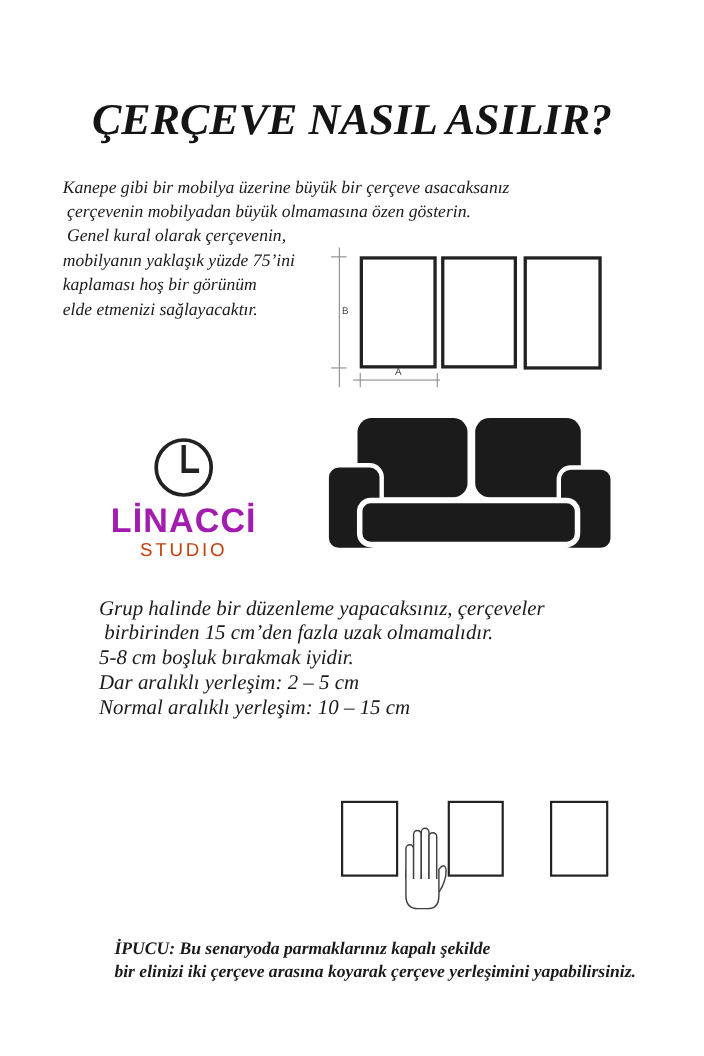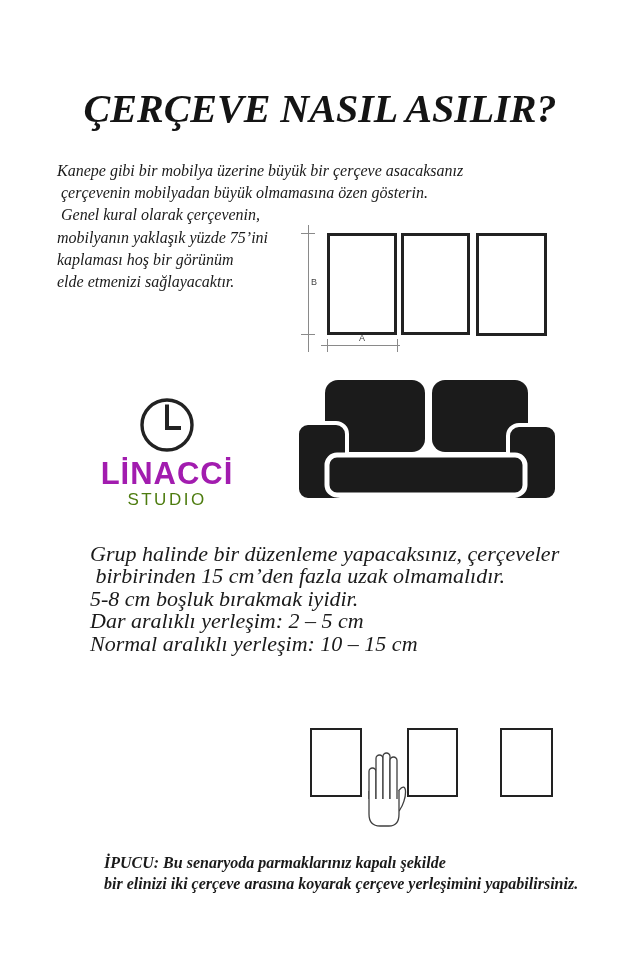--- a/index.html
+++ b/index.html
@@ -3,29 +3,29 @@
 <meta charset="utf-8">
 <style>
   html,body{margin:0;padding:0;background:#fff;}
   .page{position:relative;width:640px;height:960px;background:#ffffff;overflow:hidden;
         font-family:"Liberation Serif",serif;color:#1a1a1a;}
   .abs{position:absolute;}
   .title{left:0;right:0;top:84px;margin:0;text-align:center;
          font:italic 700 40px/50px "Liberation Serif",serif;color:#141414;letter-spacing:0;}
   .para{white-space:pre-wrap;font-style:italic;}
   .intro{left:57px;top:160px;font-size:16px;line-height:22.2px;font-weight:500;}
-  .rules{left:90px;top:543px;font-size:22px;line-height:22.4px;font-weight:500;}
+  .rules{left:90px;top:543px;font-size:19px;line-height:22.4px;font-weight:500;}
   .tip{left:104px;top:852px;font-size:16px;line-height:21px;font-weight:700;}
   .tframe{background:#fff;border:3px solid #222;box-sizing:border-box;}
   .bframe{background:#fff;border:2px solid #222;box-sizing:border-box;}
   .dimline{background:#8a8a8a;}
   .dimlabel{font:400 9px "Liberation Sans",sans-serif;color:#444;}
   .logo{left:92px;top:396px;width:150px;text-align:center;}
   .logo-name{font:700 31px/34px "Liberation Sans",sans-serif;color:#a21caf;letter-spacing:1px;margin-top:3px;}
-  .logo-sub{font:400 17px/18px "Liberation Sans",sans-serif;color:#4d7c0f;letter-spacing:2.5px;}
+  .logo-sub{font:400 17px/18px "Liberation Sans",sans-serif;color:#c2410c;letter-spacing:2.5px;}
   .hand-part{fill:#ffffff;stroke:#3f3f3f;stroke-width:1.3;stroke-linejoin:round;}
 </style>
 </head>
 <body>
 
 <div class="page">
 
   <h1 class="abs title">ÇERÇEVE NASIL ASILIR?</h1>
 
   <div class="abs para intro">Kanepe gibi bir mobilya üzerine büyük bir çerçeve asacaksanız

